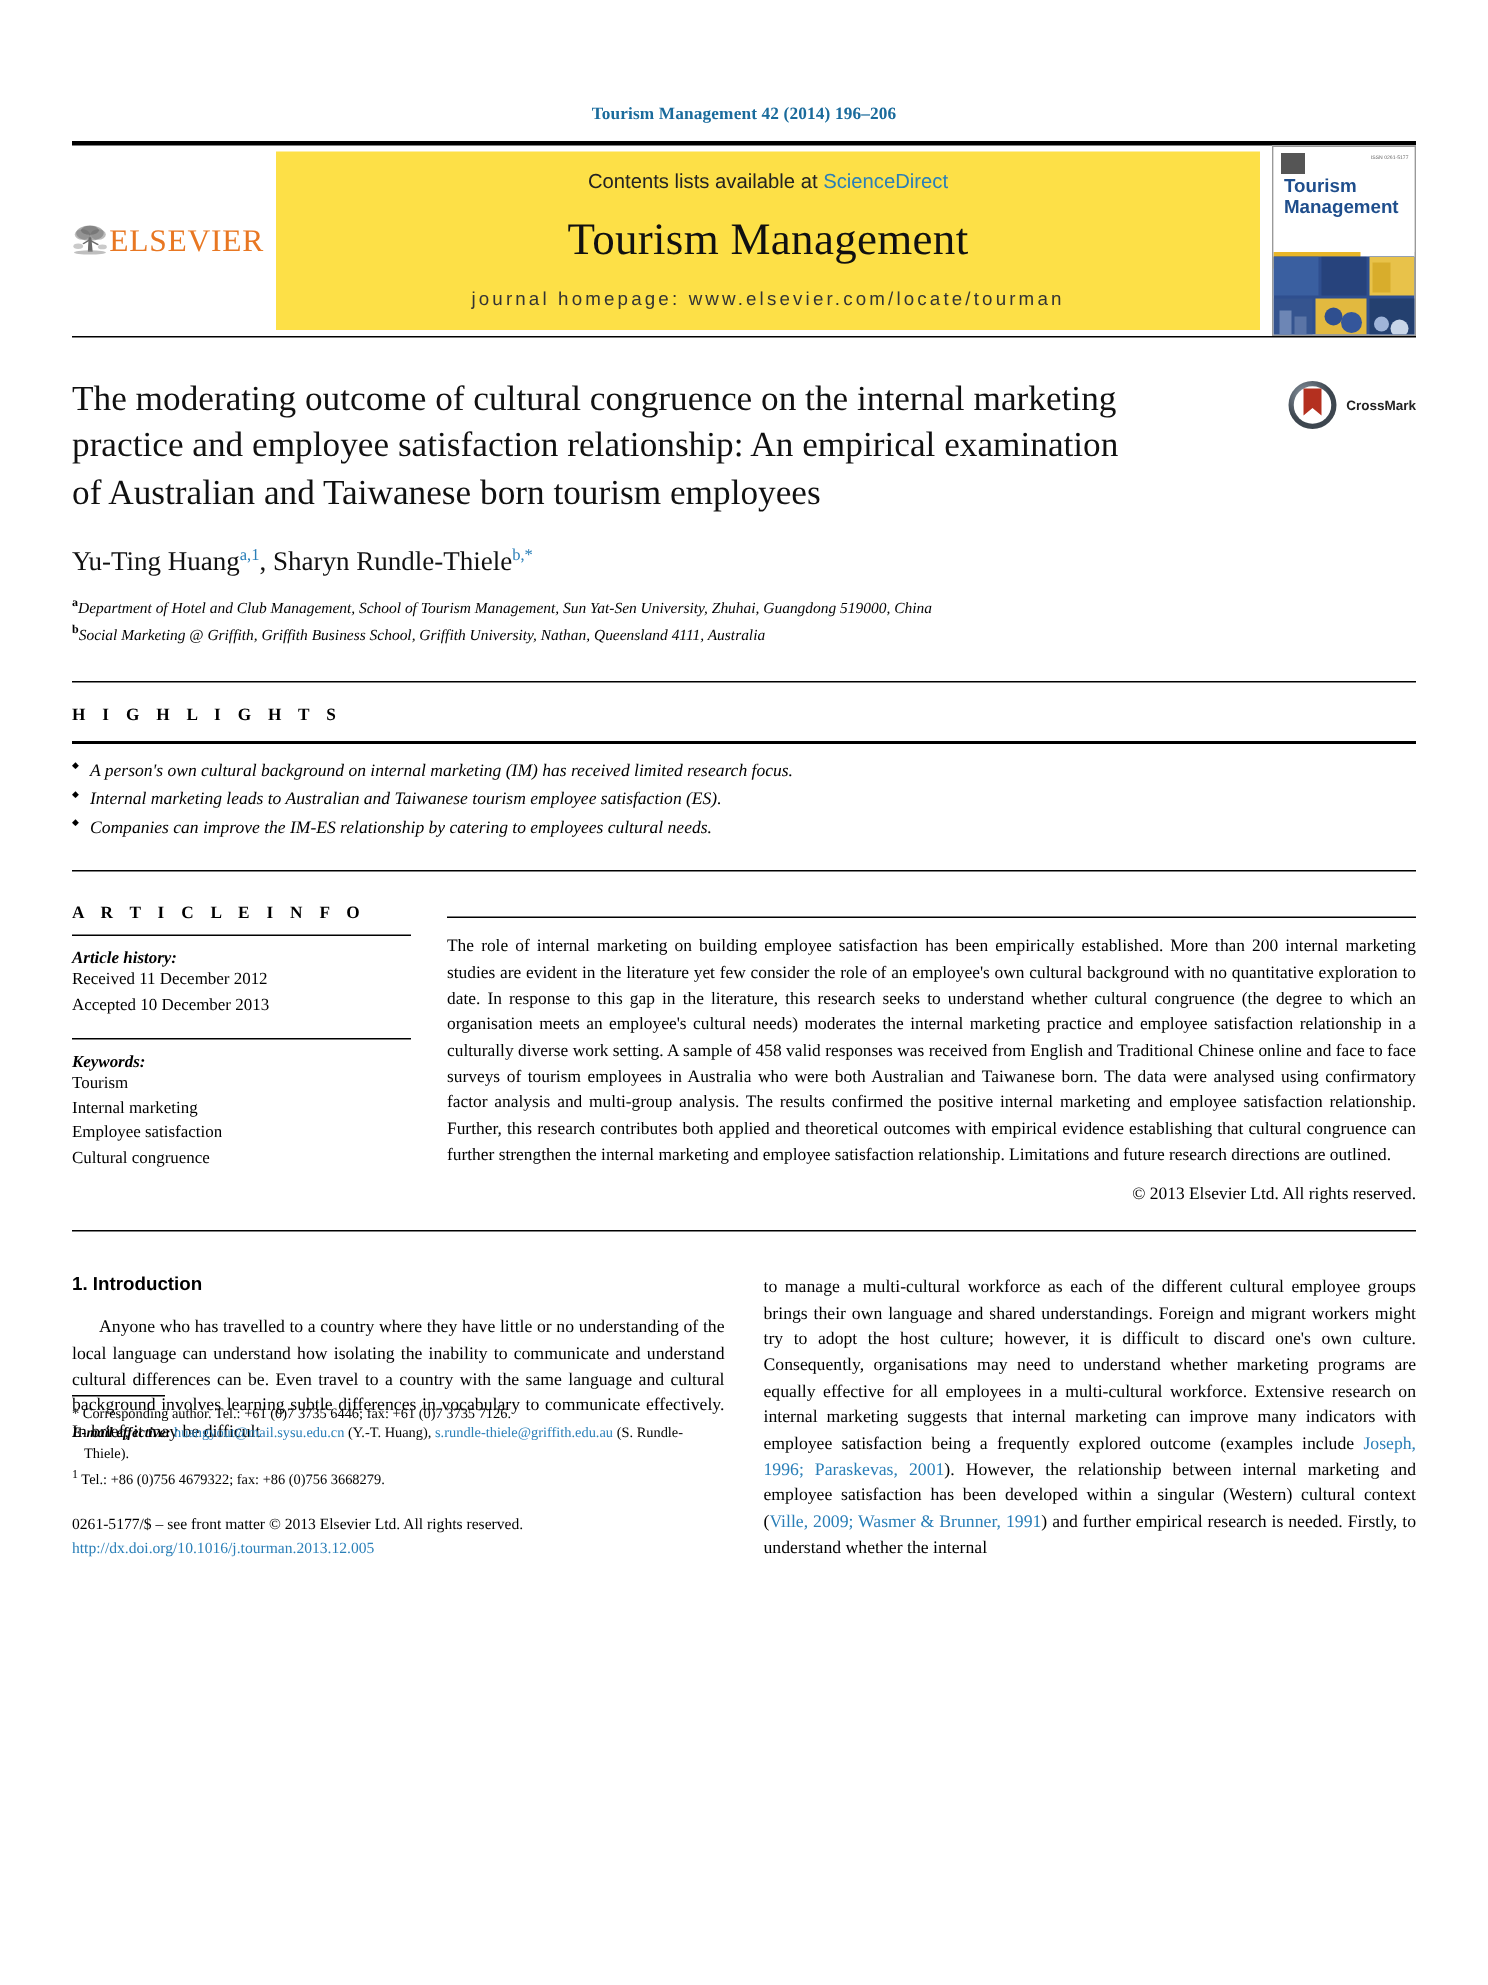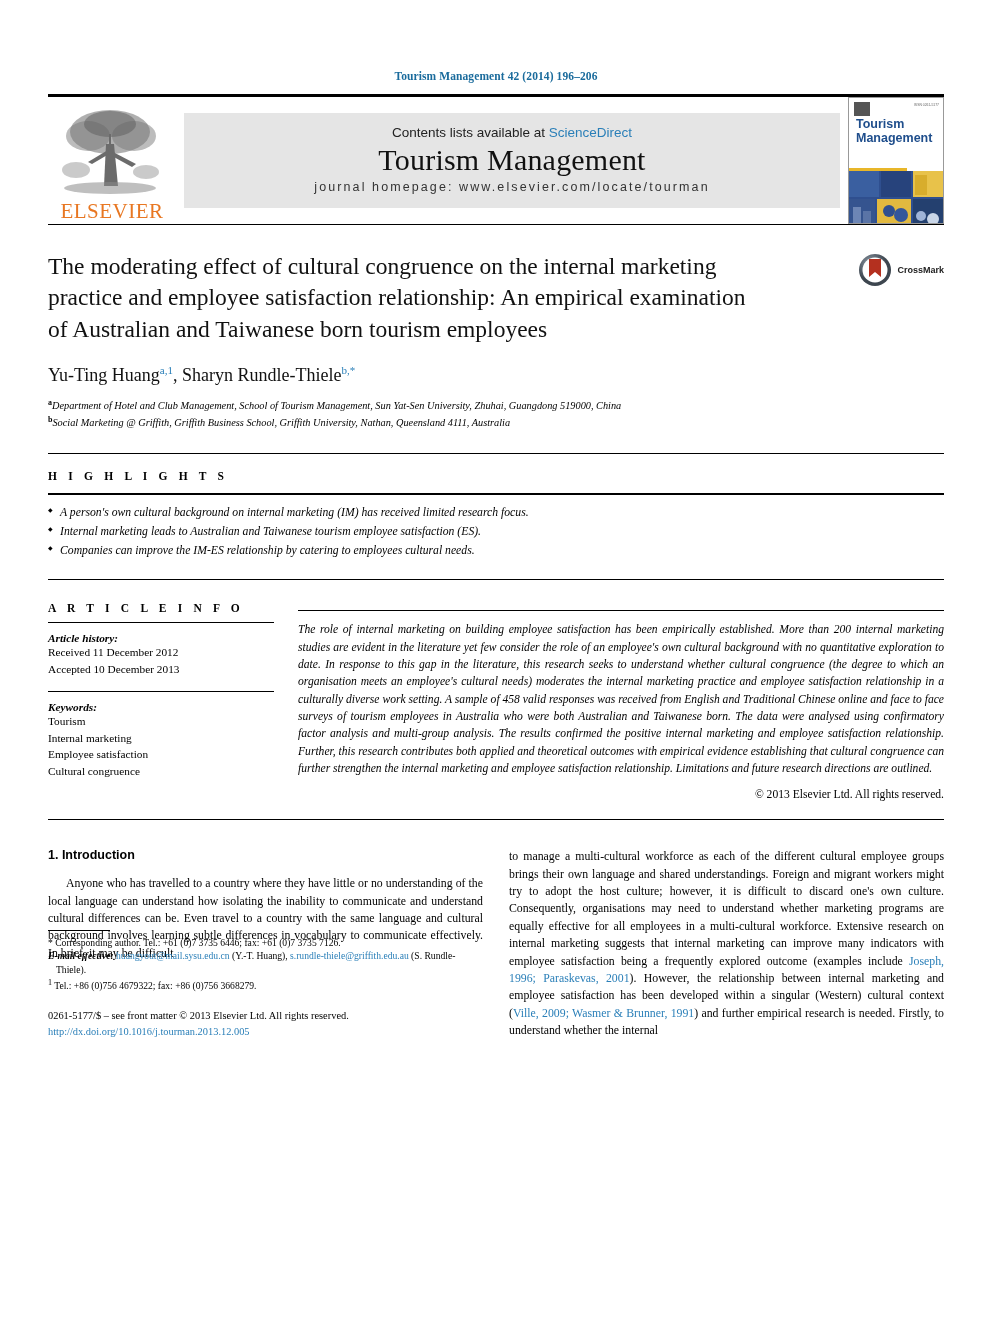--- a/index.html
+++ b/index.html
@@ -31,43 +31,42 @@
   .masthead {
     display: flex;
     align-items: stretch;
     height: 127px;
     margin-top: 0;
   }
   .elsevier-logo {
     width: 128px;
     flex: 0 0 128px;
     display: flex;
-    flex-direction: column;
     align-items: center;
     justify-content: flex-end;
     padding-bottom: 2px;
   }
   .tree-svg { display:block; }
   .elsevier-word {
     color: #E87722;
     font-family: "Liberation Serif", serif;
     font-size: 21px;
     letter-spacing: 0.5px;
     line-height: 1;
     margin-top: 1px;
   }
   .masthead-center {
     flex: 1 1 auto;
-    background: #e5e5e5;
+    background: #fde047;
     display: flex;
     flex-direction: column;
     justify-content: space-between;
     align-items: center;
     padding: 12px 0 14px 0;
-    margin: 16px 8px;
+    margin: 4px 8px;
   }
   .contents-line {
     font-family: "Liberation Sans", sans-serif;
     font-size: 13.5px;
     color: #222;
   }
   .contents-line .sd { color: #2a7fb8; }
   .journal-title {
     font-family: "Liberation Serif", serif;
     font-size: 30px;
@@ -165,21 +164,20 @@
   .abs-col { flex: 1 1 auto; }
   .info-rule { border-top: 1px solid #000; margin: 8px 0 9px 0; }
   .info-rule2 { border-top: 1px solid #000; margin: 14px 0 9px 0; }
   .info-head { font-style: italic; font-weight: bold; font-size: 11.3px; }
   .info-line { font-size: 11.3px; line-height: 1.46; }
   .abs-rule { border-top: 1px solid #000; margin: 8px 0 10px 0; }
   .abstract-text {
     font-size: 11.6px;
     line-height: 1.495;
     text-align: justify;
-    font-style: italic;
   }
   .copyright {
     text-align: right;
     font-size: 11.6px;
     margin-top: 11px;
   }
 
   .big-rule { border-top: 1px solid #000; margin-top: 18px; }
 
   
@@ -299,21 +297,21 @@
           <rect x="14" y="40" width="8" height="18" fill="#5a74a6"></rect>
         </svg>
       </div>
     </div>
   </div>
 
   <div class="title-rule"></div>
 
   <div class="title-area">
     <div class="title-main">
-      <h1 class="paper-title">The moderating effect of cultural congruence on the internal marketing practice and employee satisfaction relationship: An empirical examination of Australian and Taiwanese born tourism employees</h1>
+      <h1 class="paper-title">The moderating outcome of cultural congruence on the internal marketing practice and employee satisfaction relationship: An empirical examination of Australian and Taiwanese born tourism employees</h1>
       <div class="authors">
         <span>Yu-Ting Huang</span><sup>a,1</sup>, <span>Sharyn Rundle-Thiele</span><sup>b,*</sup>
       </div>
       <div class="affils">
         <div><sup>a</sup><span>Department of Hotel and Club Management, School of Tourism Management, Sun Yat-Sen University, Zhuhai, Guangdong 519000, China</span></div>
         <div><sup>b</sup><span>Social Marketing @ Griffith, Griffith Business School, Griffith University, Nathan, Queensland 4111, Australia</span></div>
       </div>
     </div>
     <div class="crossmark">
       <div class="crossmark-inner">

